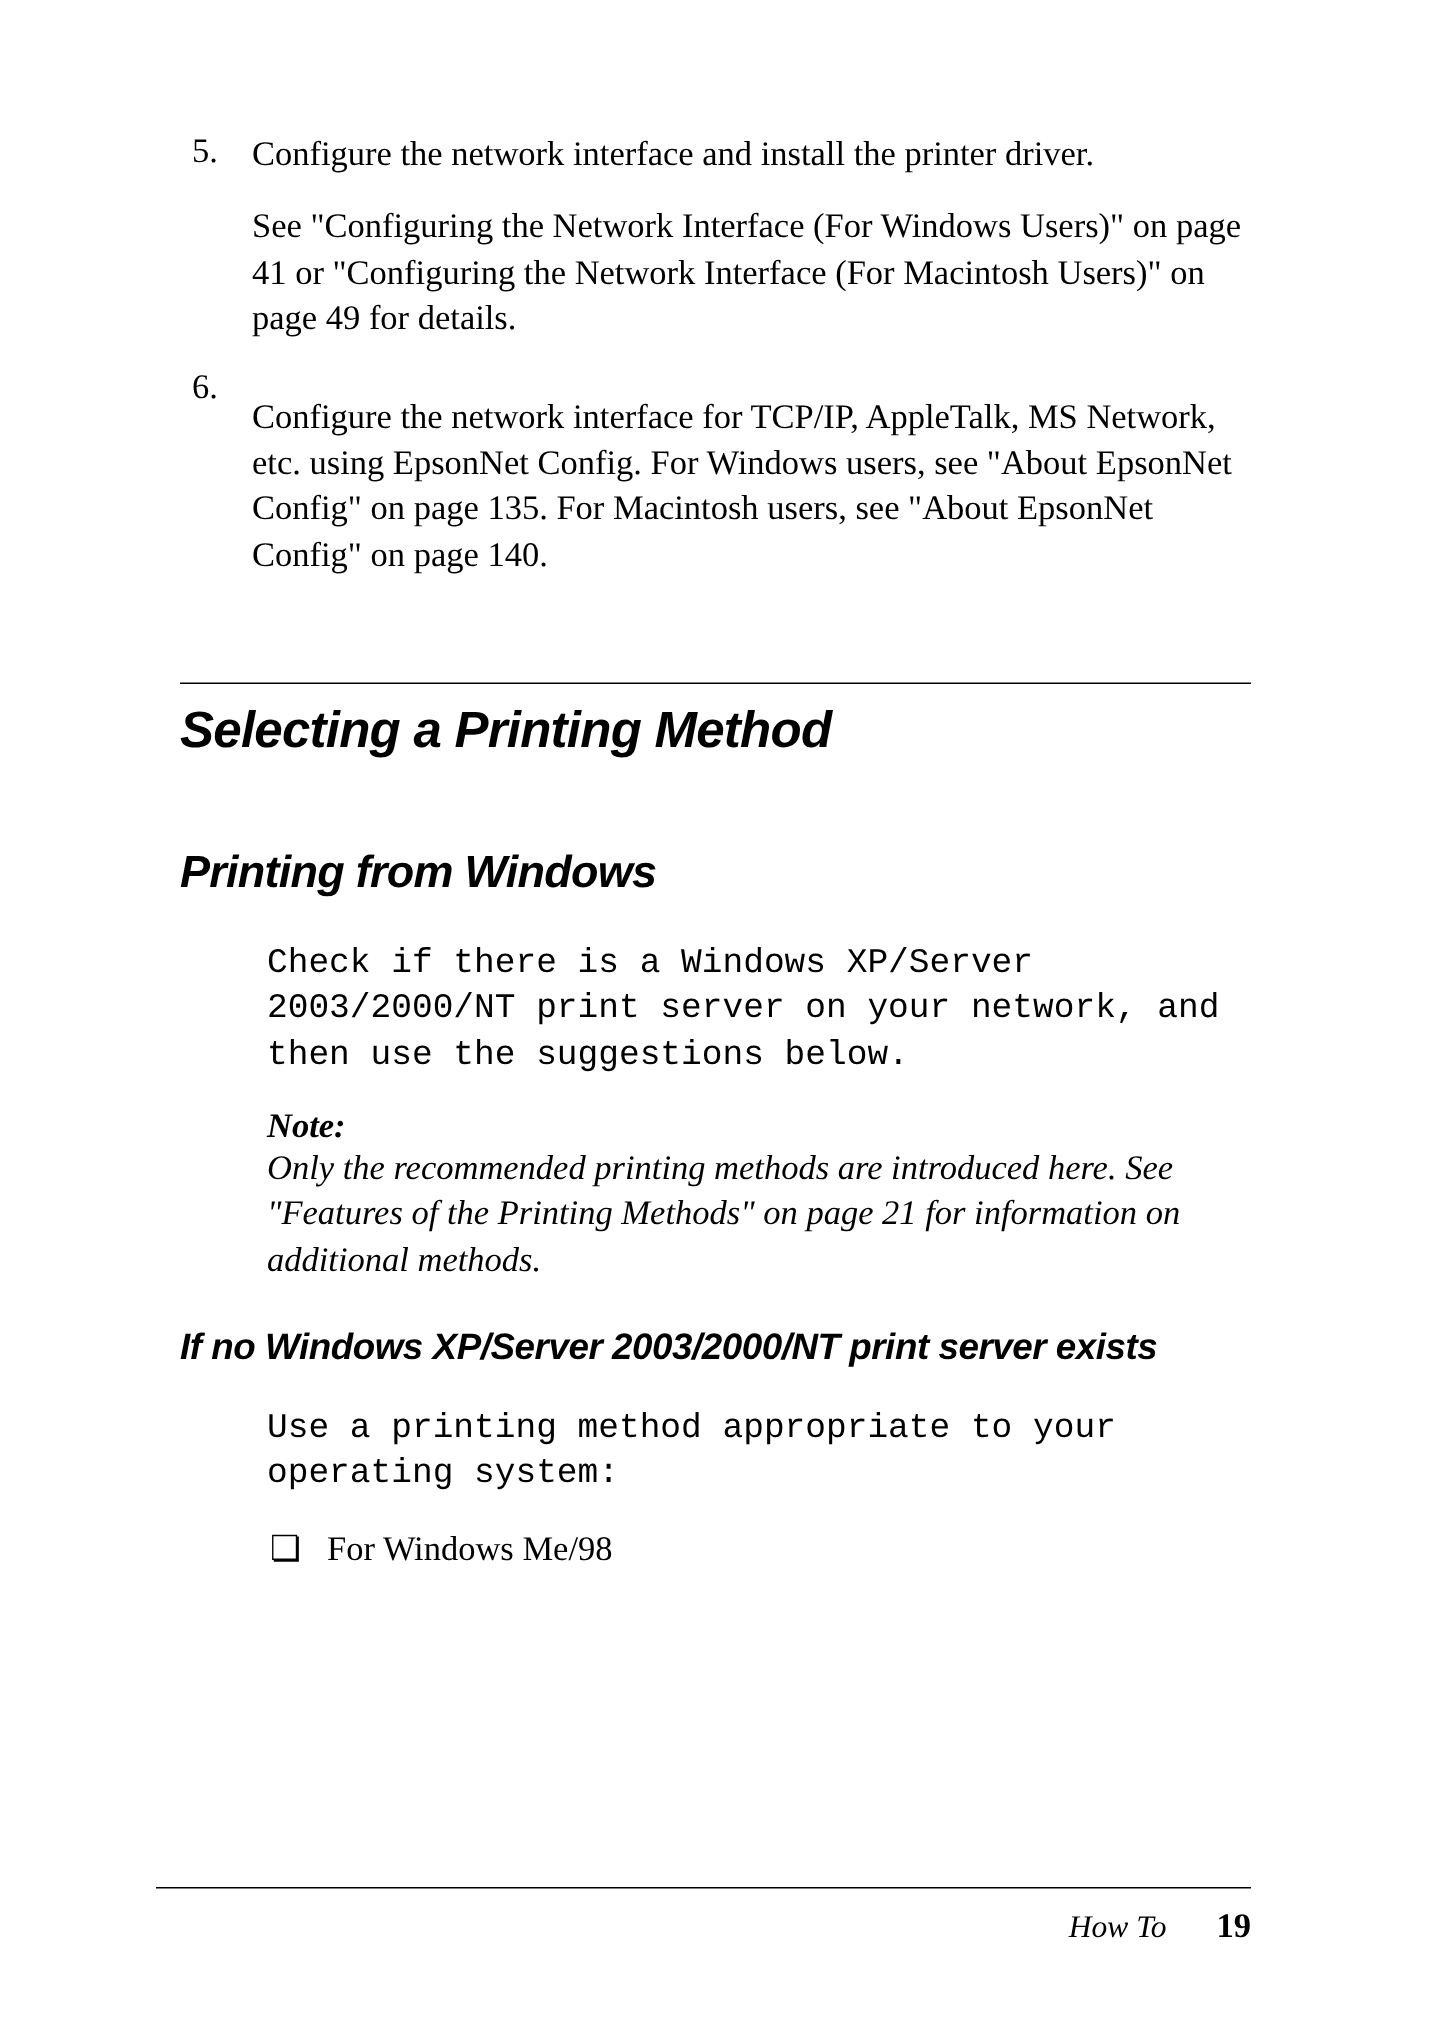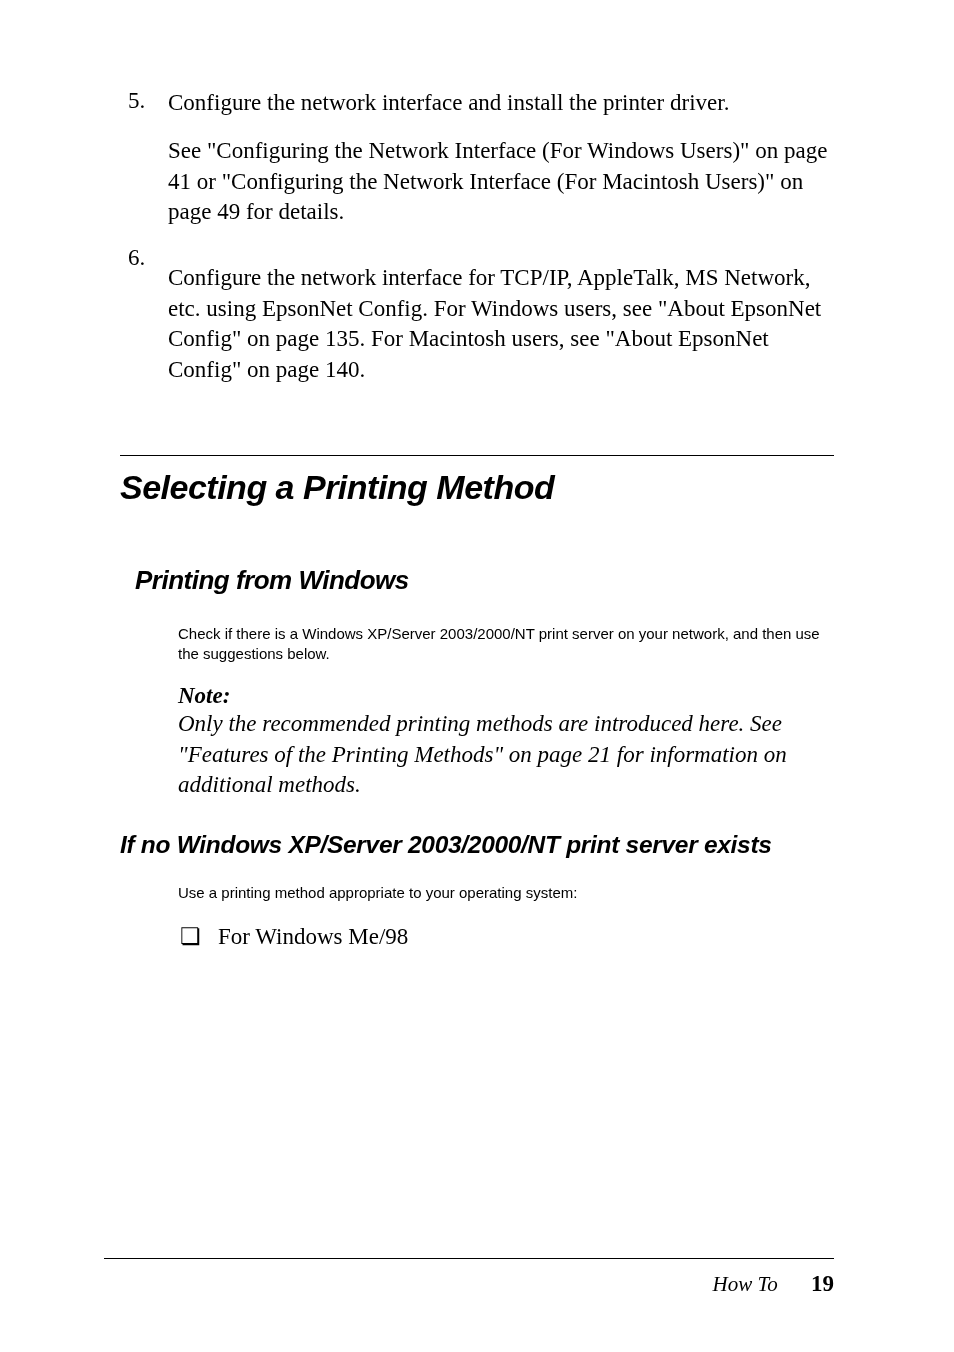--- a/index.html
+++ b/index.html
@@ -47,31 +47,30 @@
       font-weight: bold;
       font-style: italic;
       font-size: 34px;
       letter-spacing: -0.5px;
       margin-bottom: 58px;
     }
     h2.subsection-heading {
       font-family: "Trebuchet MS", "Century Gothic", Arial, sans-serif;
       font-weight: bold;
       font-style: italic;
-      font-size: 26px;
+      font-size: 30px;
       letter-spacing: -0.5px;
       margin-bottom: 28px;
-      margin-left: 15px;
     }
     .indented-block {
       padding-left: 58px;
     }
     .body-text {
-      font-family: Liberation Sans, sans-serif;
-      font-size: 15px;
+      font-family: Liberation Mono, monospace;
+      font-size: 23px;
       line-height: 1.32;
       margin-bottom: 20px;
     }
     .note-label {
       font-family: "Book Antiqua", Palatino, "Times New Roman", serif;
       font-weight: bold;
       font-style: italic;
       font-size: 23px;
     }
     .note-text {

